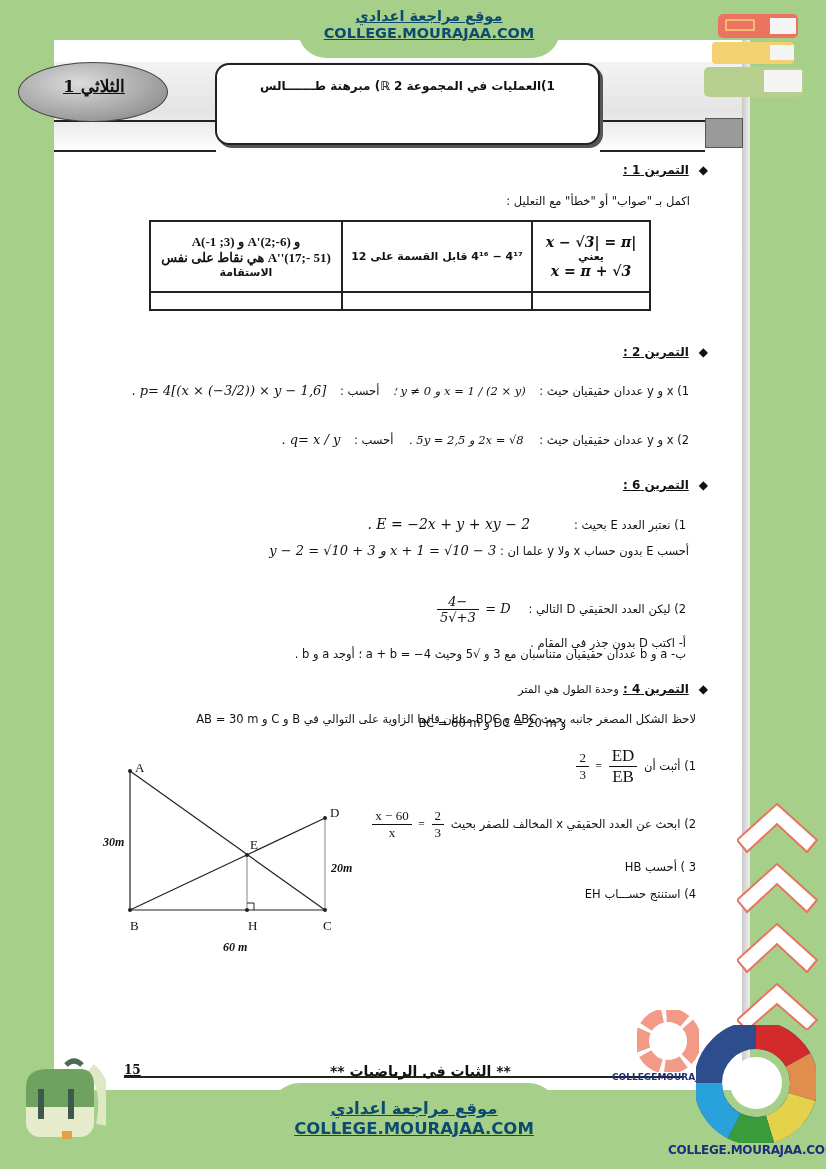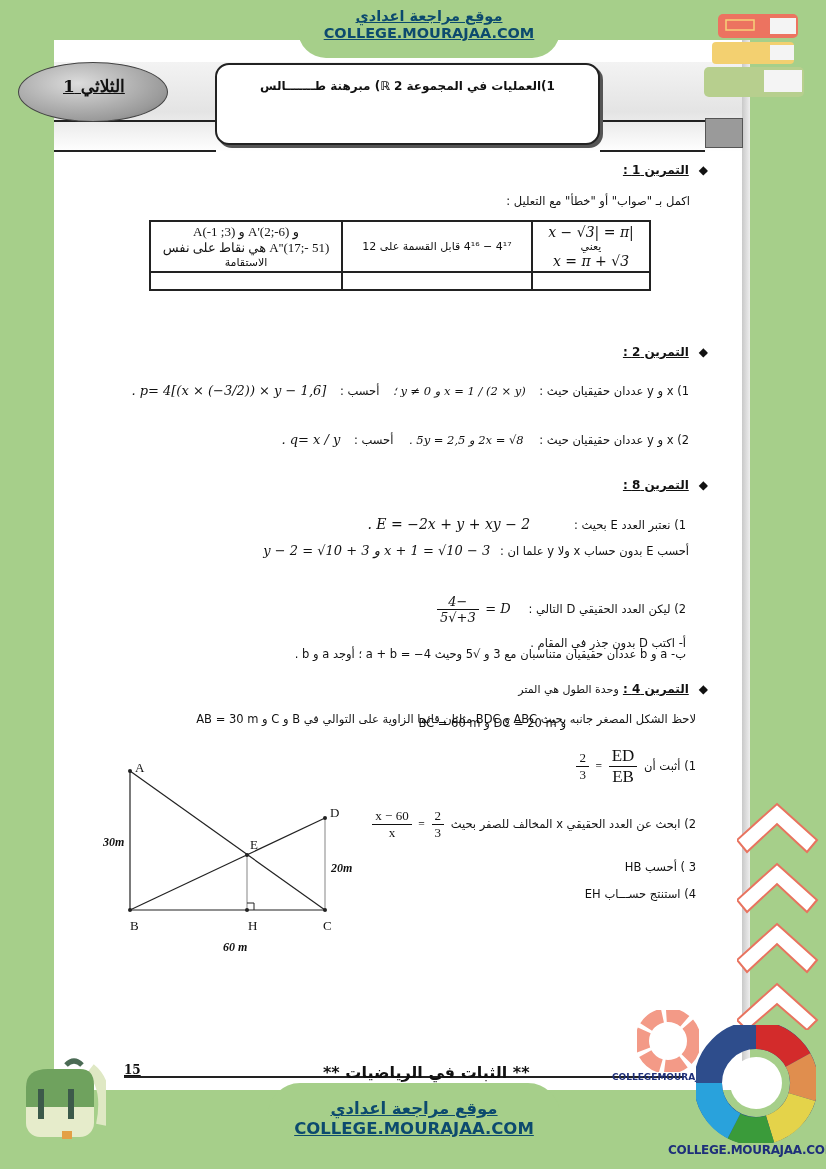--- a/index.html
+++ b/index.html
@@ -69,30 +69,30 @@
   .ex-head .name { text-decoration: underline; }
   .ex-head .bullet { margin-left: 10px; font-size: 12px; }
   .line { position: absolute; font-size: 11.5px; direction: rtl; white-space: nowrap; }
   .math { font-family: "DejaVu Serif", serif; font-style: italic; }
   .serif { font-family: "Liberation Serif", serif; }
   table.ex1 {
     position: absolute; left: 149px; top: 220px; width: 502px;
     border-collapse: collapse; direction: rtl;
   }
   table.ex1 td { border: 2px solid #222; font-size: 11px; text-align: center; vertical-align: middle; }
-  table.ex1 tr.r1 td { height: 51px; }
+  table.ex1 tr.r1 td { height: 71px; font-weight: bold; }
   table.ex1 tr.r2 td { height: 18px; }
   .frac { display: inline-block; vertical-align: middle; text-align: center; margin: 0 3px; }
   .frac .n { display: block; border-bottom: 1px solid #111; padding: 0 3px; }
   .frac .d { display: block; padding: 0 3px; }
   
   svg.fig { position: absolute; left: 95px; top: 750px; }
   .footer-line { position: absolute; left: 124px; top: 1076px; width: 560px; height: 2px; background: #222; }
   .page-no { position: absolute; left: 124px; top: 1063px; font-size: 12px; font-weight: bold; text-decoration: underline; font-family: "DejaVu Serif", serif; }
-  .footer-text { position: absolute; left: 323px; top: 1063px; font-size: 16px; font-weight: bold; direction: rtl; }
+  .footer-text { position: absolute; left: 330px; top: 1063px; font-size: 14px; font-weight: bold; direction: rtl; }
   .brand-bottom { position: absolute; left: 668px; top: 1143px; font-size: 12px; font-weight: bold; color: #1e2f7a; font-family: "DejaVu Sans", sans-serif; letter-spacing: -0.3px; }
   .brand-small { position: absolute; left: 612px; top: 1072px; font-size: 9px; font-weight: bold; color: #1e2f7a; }
   .chevrons { position: absolute; left: 737px; top: 790px; }
 </style>
 </head>
 <body>
 
 <div class="page"></div>
 <div class="page-right-strip"></div>
 
@@ -168,29 +168,29 @@
 </div>
 <div class="line" style="right:137px;top:432px;">
   <span>2)</span>
   <span>x و y عددان حقيقيان حيث :</span>
   <span class="math" style="margin:0 12px;">2x = √8   و   5y = 2,5 .</span>
   <span>أحسب :</span>
   <span class="math" style="margin-right:10px;font-size:13px;">q= x / y .</span>
 </div>
 
 <div class="ex-head" style="top:478px;">
-  <span class="bullet">◆</span><span class="name">التمرين 8 :</span>
+  <span class="bullet">◆</span><span class="name">التمرين 6 :</span>
 </div>
 <div class="line" style="right:140px;top:516px;">
   <span>1)   نعتبر العدد  E  بحيث :</span>
   <span class="math" style="margin-right:40px;font-size:14px;">E = −2x + y + xy − 2 .</span>
 </div>
 <div class="line" style="right:137px;top:543px;">
   <span>أحسب E بدون حساب x ولا y علما ان :</span>
-  <span class="math" style="margin-right:6px;font-size:13px;">x + 1 = √10 − 3   و   y − 2 = √10 + 3</span>
+  <span class="math" style="margin-right:0;font-size:13px;">x + 1 = √10 − 3   و   y − 2 = √10 + 3</span>
 </div>
 <div class="line" style="right:140px;top:594px;">
   <span>2)   ليكن العدد الحقيقي D التالي :</span>
   <span class="math" style="margin-right:14px;font-size:13px;">D =</span>
   <span class="frac math" style="font-size:13px;"><span class="n">−4</span><span class="d">3+√5</span></span>
 </div>
 <div class="line" style="right:140px;top:636px;text-align:right;">أ- اكتب D  بدون جذر في المقام .</div>
 <div class="line" style="right:140px;top:647px;">ب- a و b عددان حقيقيان متناسبان مع 3 و √5 وحيث  a + b = −4 ؛ أوجد a و b .</div>
 
 <div class="ex-head" style="top:682px;">

